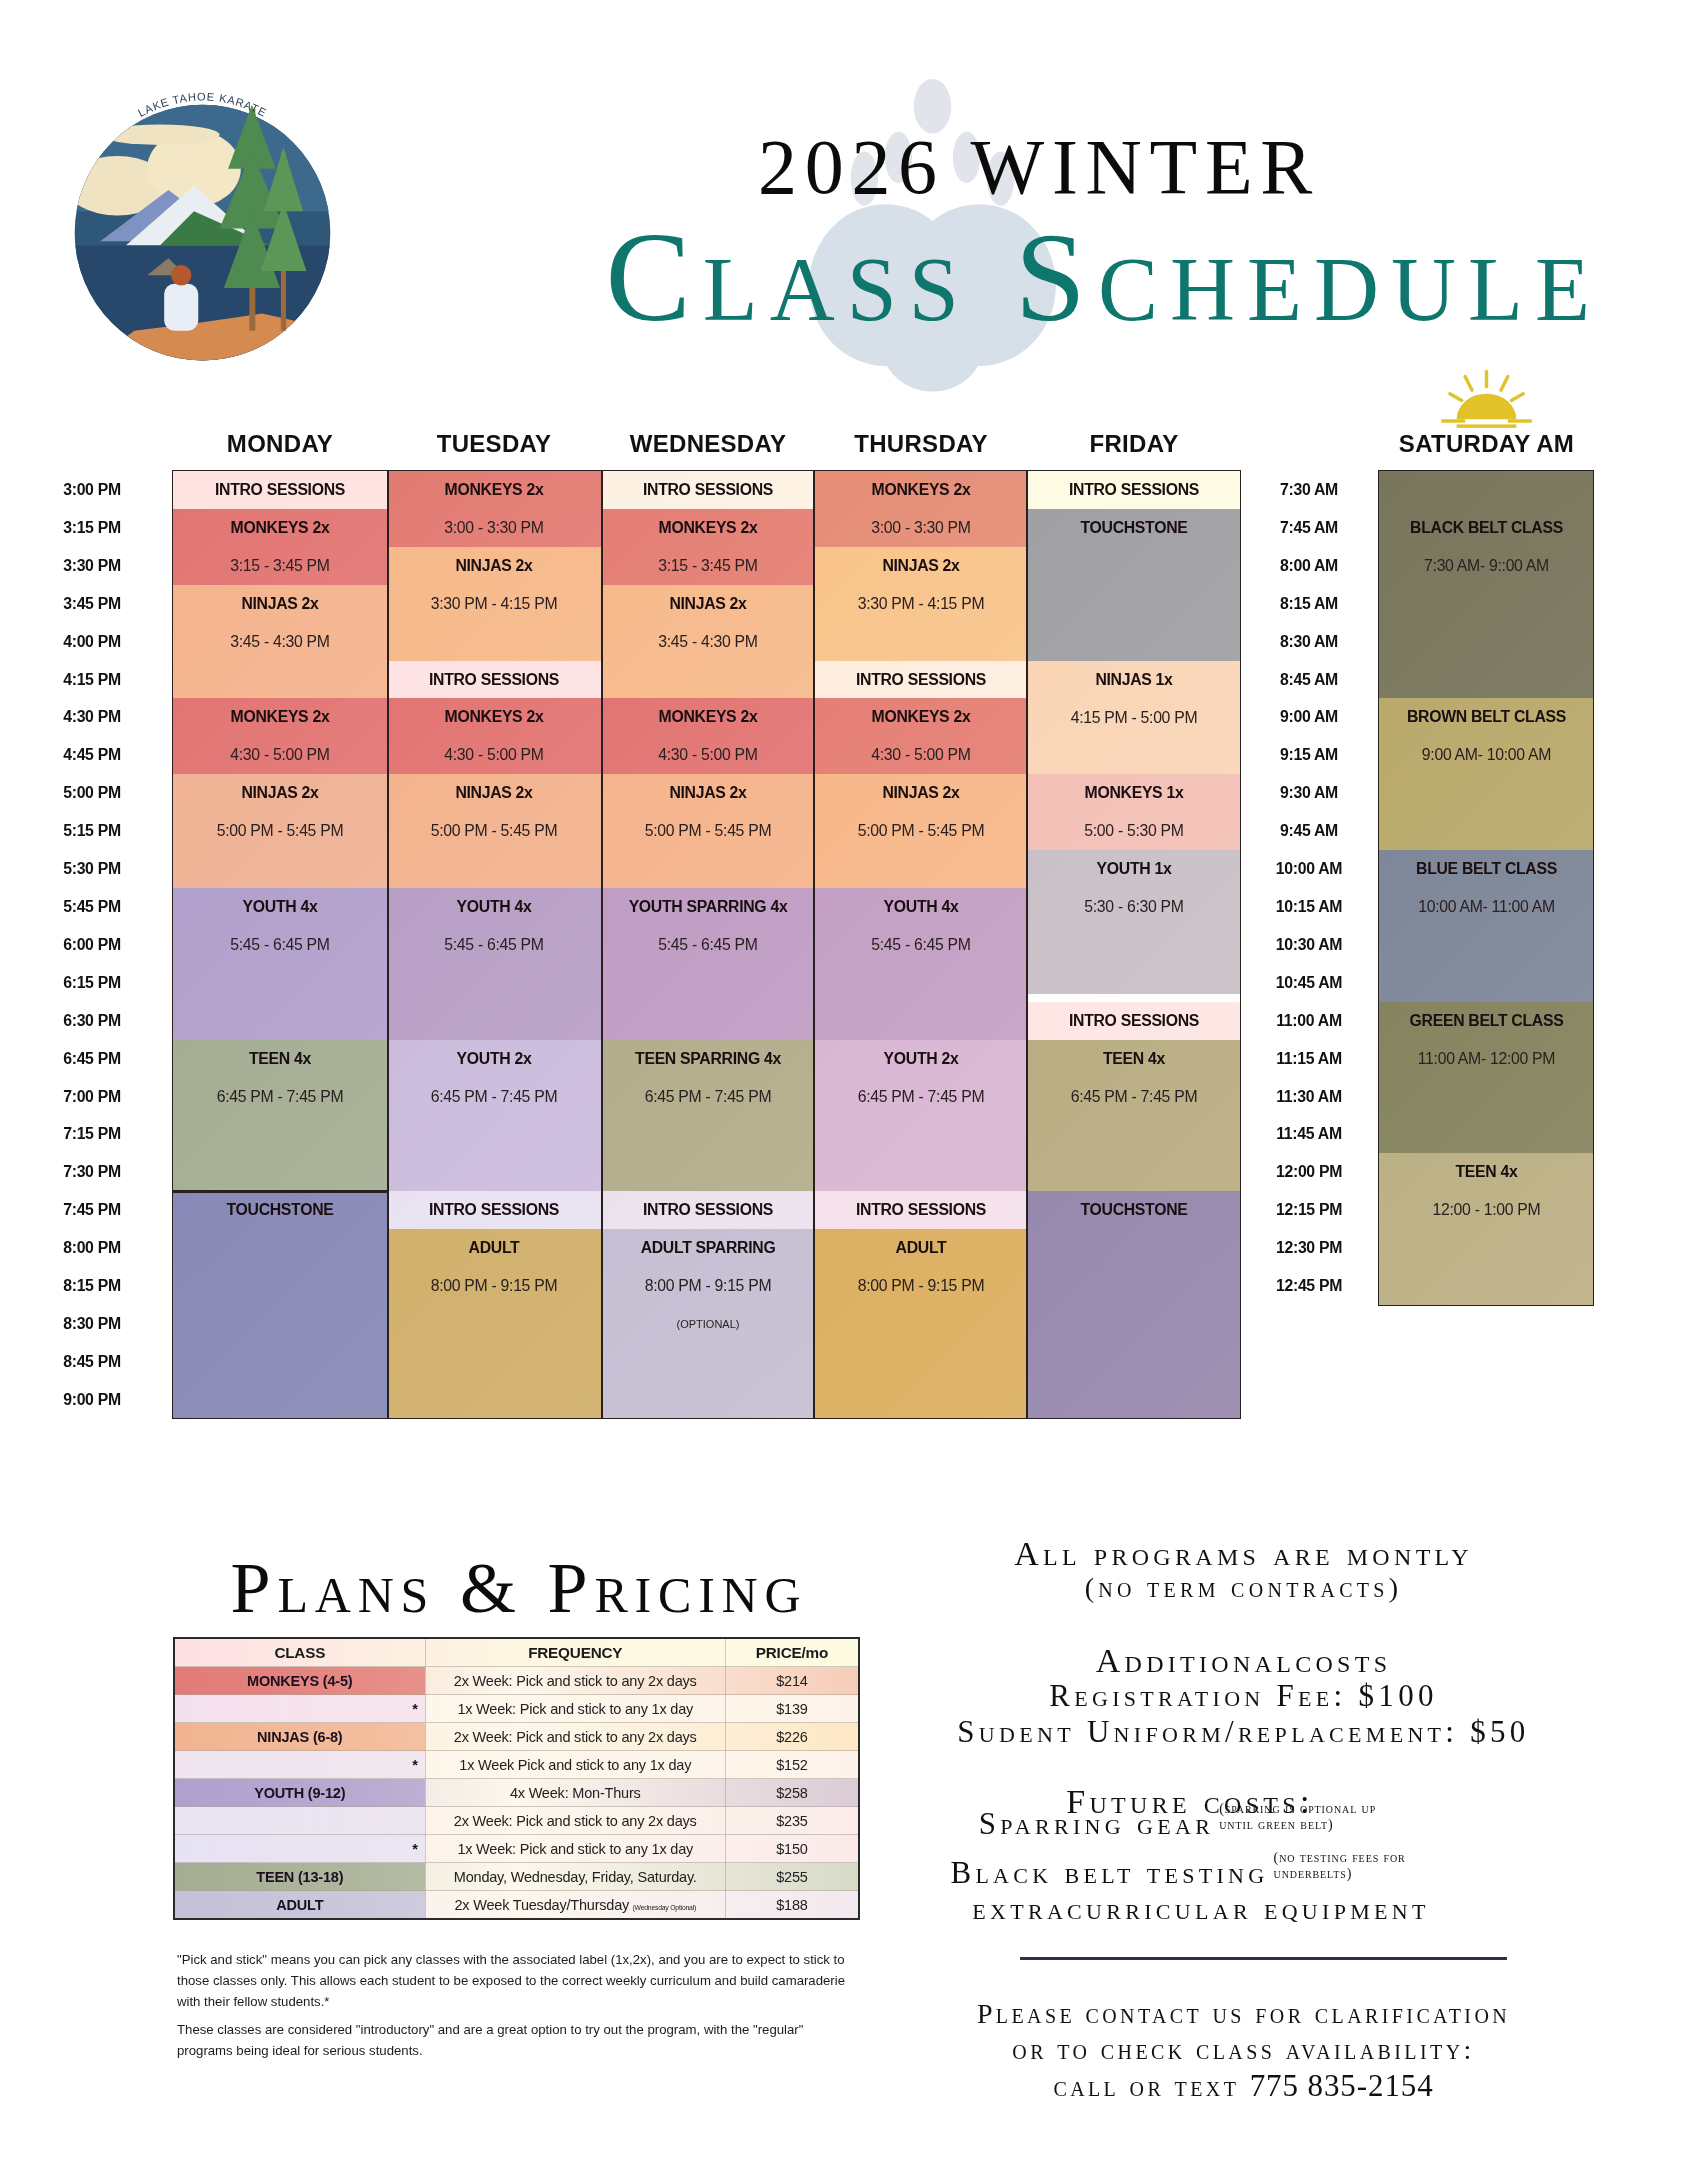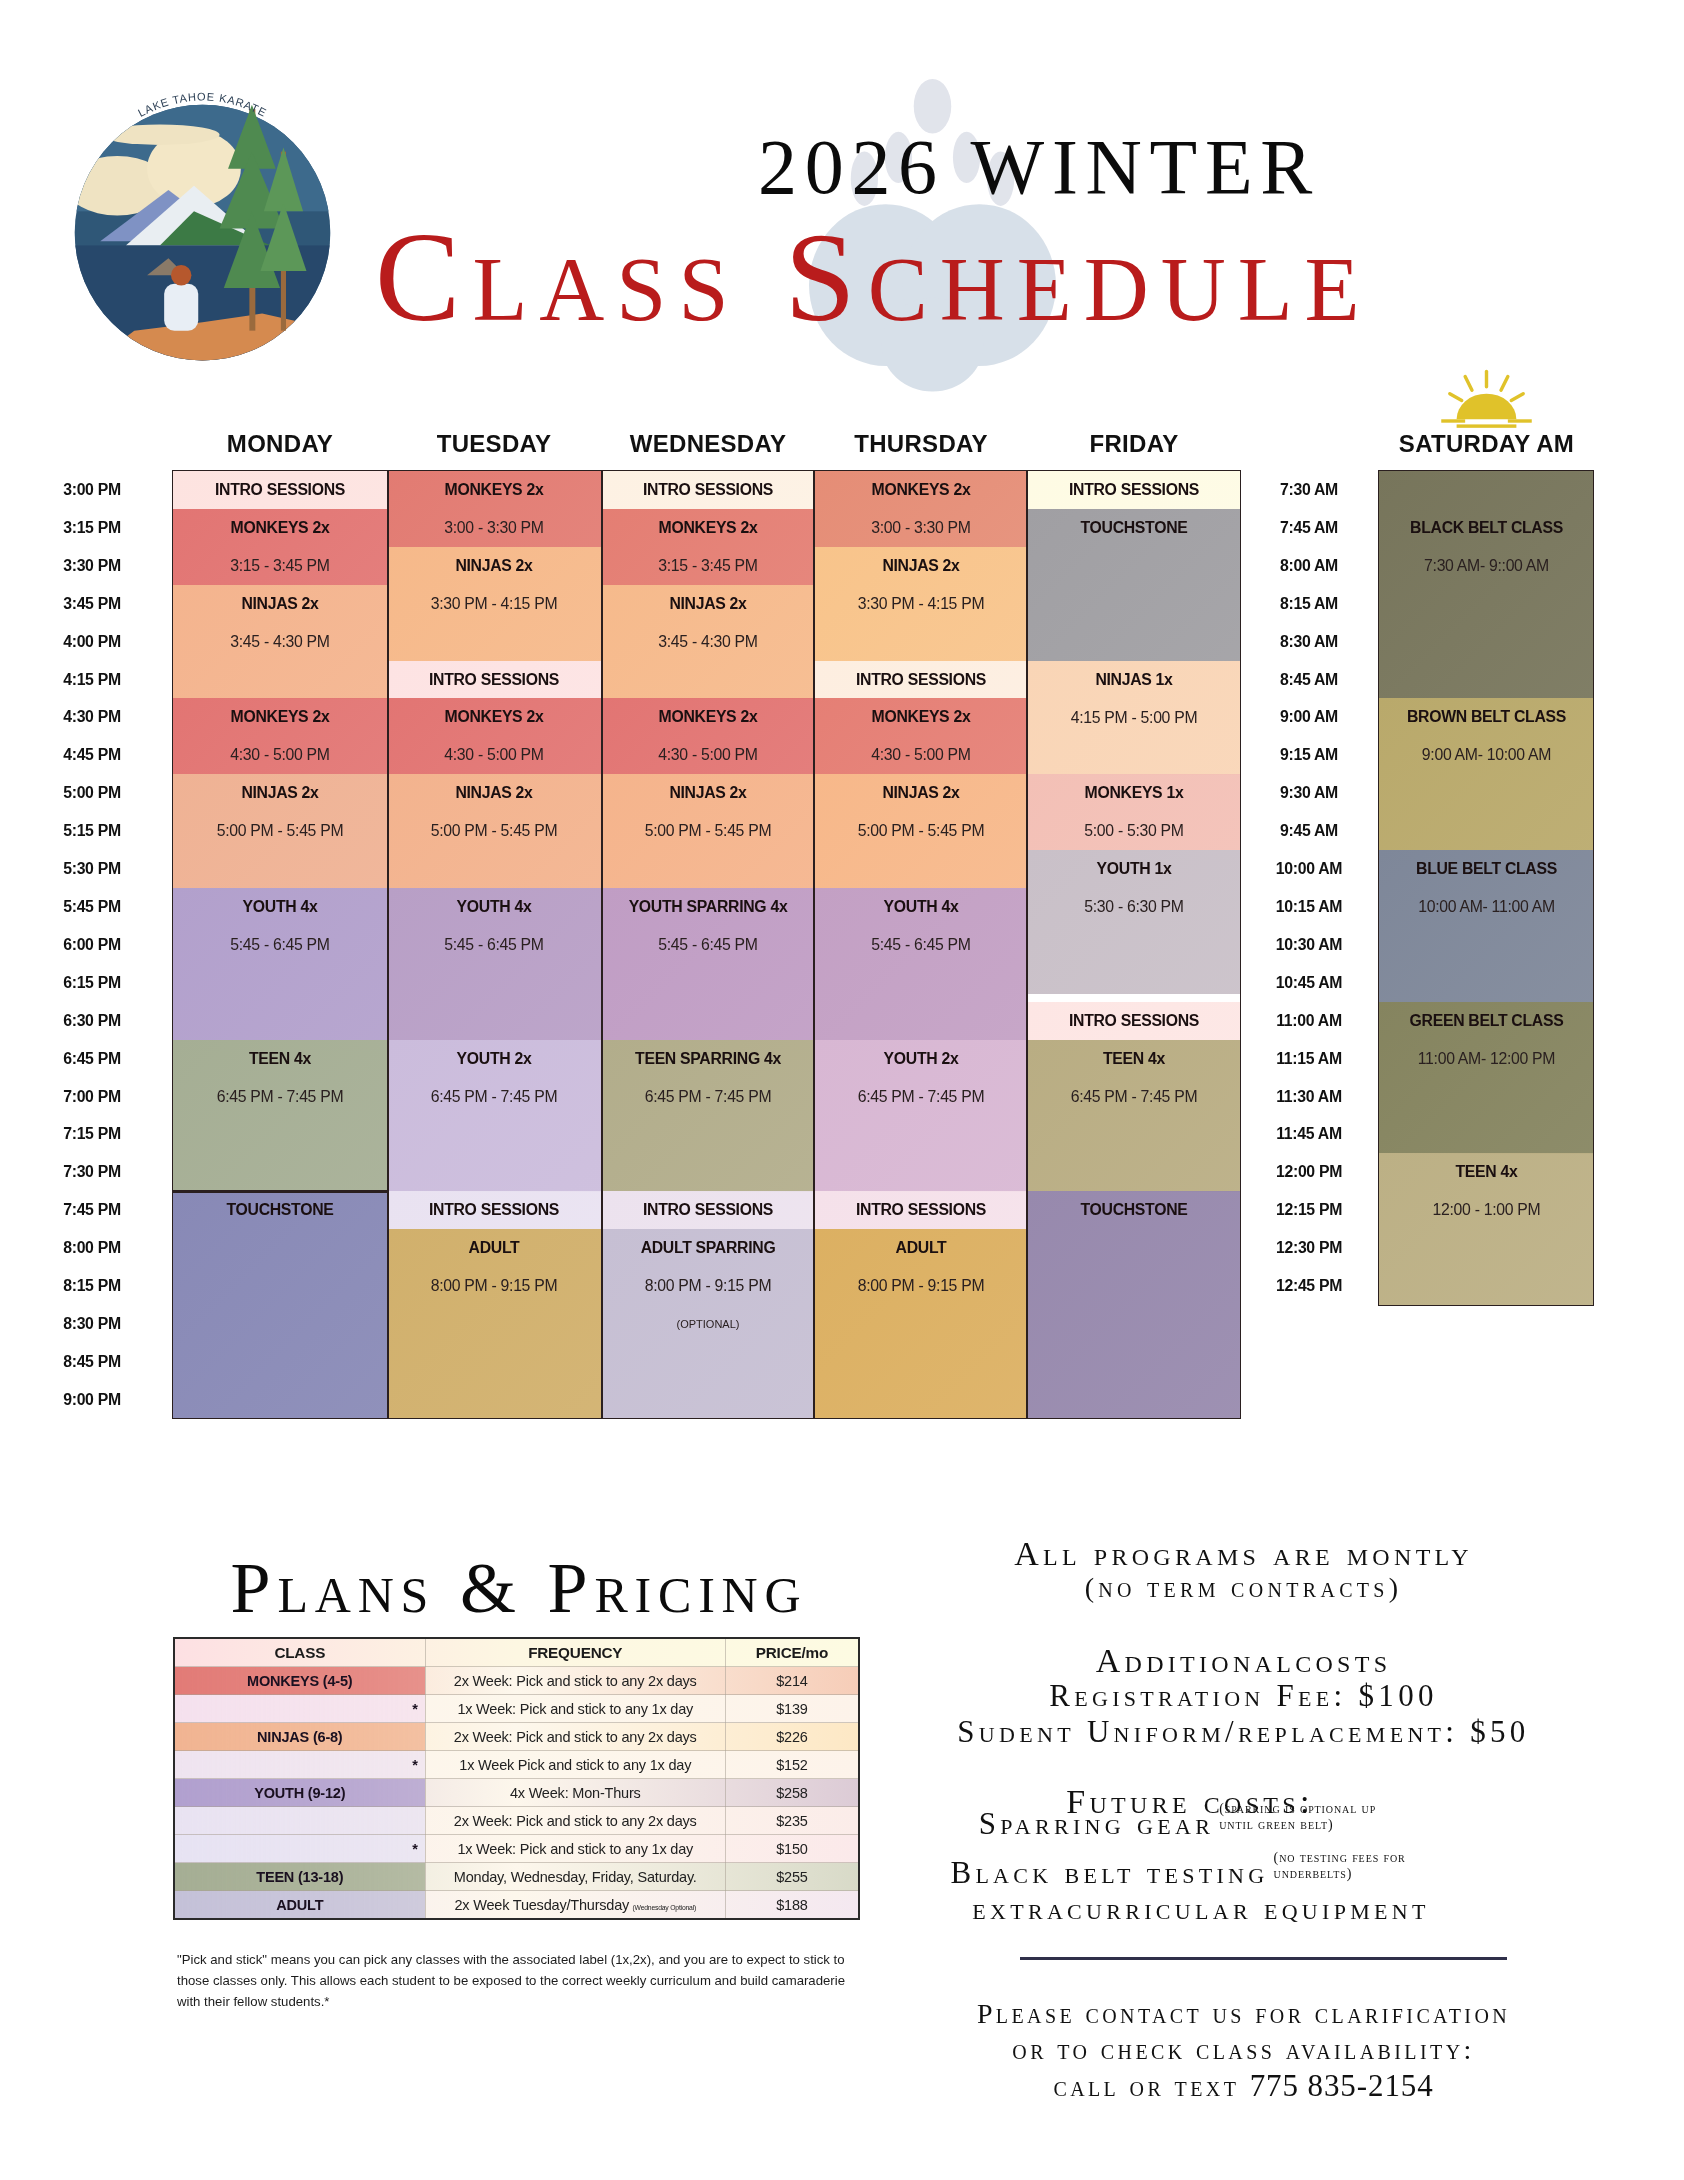--- a/index.html
+++ b/index.html
@@ -11,23 +11,23 @@
 
   
   .logo { left: 66px; top: 75px; width: 273px; height: 294px; }
   .watermark { left: 792px; top: 72px; width: 281px; height: 324px; opacity: .55; }
   .title-1 {
     left: 596px; top: 128px; width: 886px; text-align: center;
     font-family: "Liberation Serif", "DejaVu Serif", serif; font-size: 78px;
     letter-spacing: 7.7px; line-height: 1; color: #0b0b0b;
   }
   .title-2 {
-    left: 375px; top: 213px; width: 1227px; text-align: left;
+    left: 375px; top: 213px; width: 1227px; text-align: right;
     font-family: "Liberation Serif", "DejaVu Serif", serif; font-size: 128px;
-    letter-spacing: 12px; line-height: 1; font-variant: small-caps; color: #b91c1c;
+    letter-spacing: 12px; line-height: 1; font-variant: small-caps; color: #0f766e;
   }
 
   
   .day-head {
     top: 430px; height: 34px; text-align: center; font-weight: bold;
     font-size: 24px; letter-spacing: 0.3px; color: #111;
   }
   .time-label {
     width: 102px; text-align: center; font-weight: bold; font-size: 15.8px;
     color: #111; line-height: 38px; height: 38px; letter-spacing: -0.3px;
@@ -477,20 +477,21 @@
       <tr style="background: linear-gradient(90deg, rgb(244, 232, 240), rgb(253, 247, 236), rgb(244, 232, 240));">
         <td class="cls" style="background: linear-gradient(90deg, rgb(196, 193, 216), rgba(196, 193, 216, 0.8));">ADULT</td>
         <td><span>2x Week Tuesday/Thursday</span><span class="tiny" style="margin-left: 3.4px;">(Wednesday Optional)</span></td>
         <td>$188</td>
       </tr>
     </tbody>
 </table>
 
 <div class="abs notes">
   <p>"Pick and stick" means you can pick any classes with the associated label (1x,2x), and you are to expect to stick to those classes only. This allows each student to be exposed to the correct weekly curriculum and build camaraderie with their fellow students.*</p>
+  <p>These classes are considered "introductory" and are a great option to try out the program, with the "regular" programs being ideal for serious students.</p>
 </div>
 
 <div class="abs info h" style="top:1537px">All programs are montly</div>
 <div class="abs info s" style="top:1574px;font-size:28px">(no term contracts)</div>
 
 <div class="abs info h" style="top:1644px">Additionalcosts</div>
 <div class="abs info s" style="top:1680px">Registration Fee: $100</div>
 <div class="abs info s" style="top:1716px">Sudent Uniform/replacement: $50</div>
 
 <div class="abs info h" style="top:1785px;left:852px">

